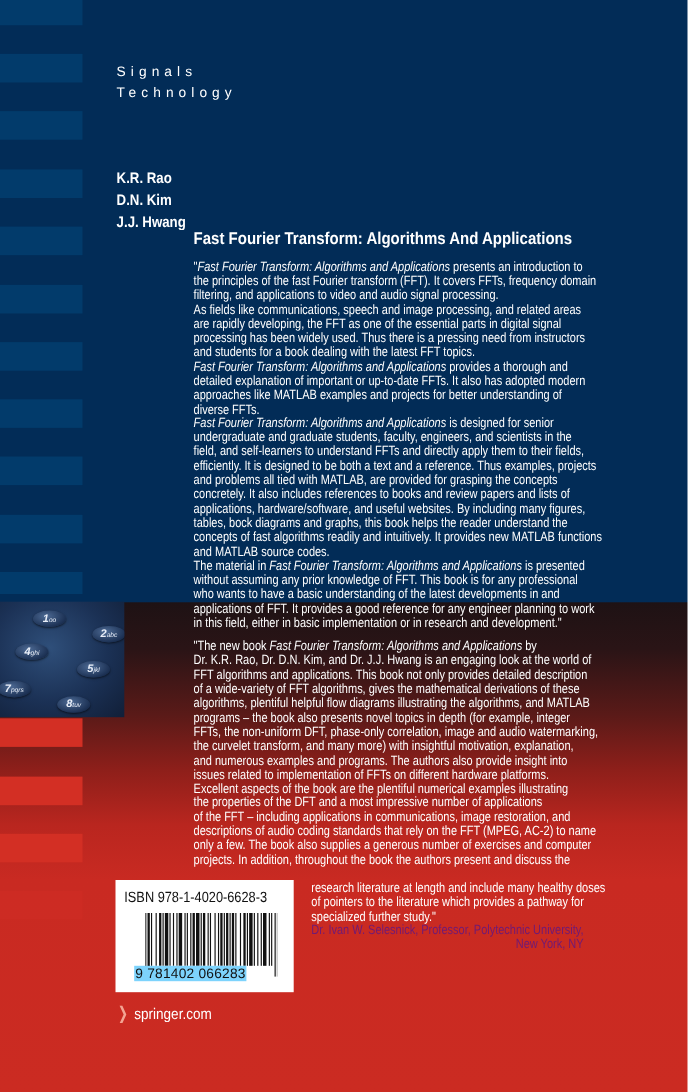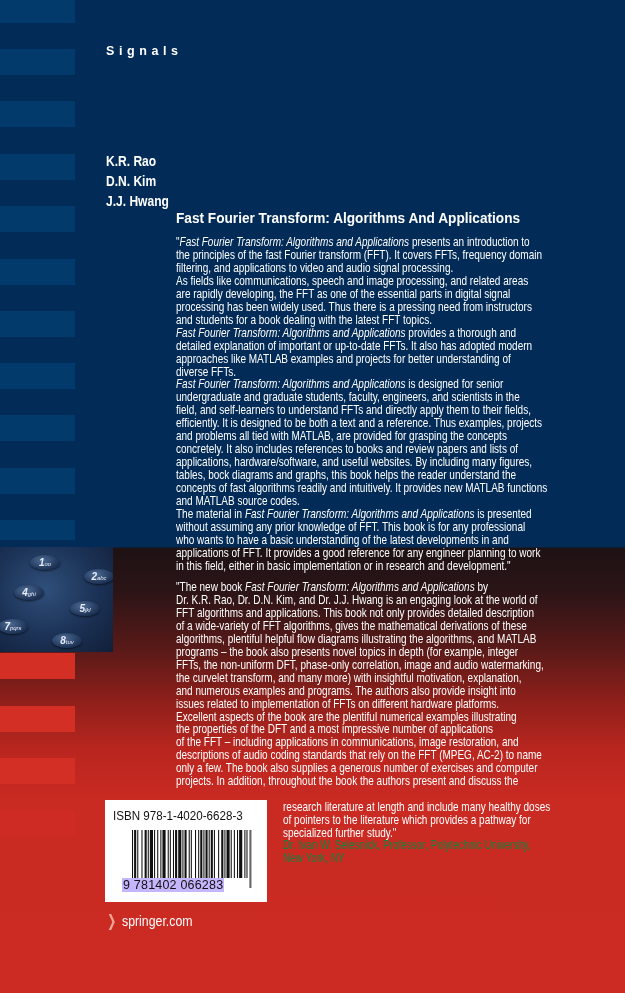--- a/index.html
+++ b/index.html
@@ -22,22 +22,22 @@
   }
   .key {
     position: absolute; width: 30px; height: 15px; border-radius: 50%;
     background: radial-gradient(ellipse at 40% 35%, #4d6a94 0%, #1c3154 70%, #0d1a30 100%);
     color: #e8eef8; font-weight: bold; font-size: 10px; line-height: 15px;
     text-align: center; font-style: italic;
     box-shadow: 0 1px 2px rgba(0,0,0,.6);
   }
   .key small { font-size: 6px; font-weight: normal; }
   .series {
-    position: absolute; left: 106px; top: 42px;
-    color: #ffffff; font-weight: bold; font-size: 12.5px;
+    position: absolute; left: 106px; top: 56px;
+    color: #ffffff; font-weight: normal; font-size: 12.5px;
     letter-spacing: 4.6px; line-height: 19px;
   }
   .series div { white-space: nowrap; }
   .authors {
     position: absolute; left: 106px; top: 151px;
     color: #ffffff; font-weight: bold; font-size: 14px; line-height: 20px;
     transform: scaleX(0.86); transform-origin: left top;
   }
   .book-title {
     position: absolute; left: 176px; top: 209px; white-space: nowrap;
@@ -49,35 +49,35 @@
     font-size: 12.2px; line-height: 12.96px;
   }
   .body-block .ln {
     display: block; white-space: nowrap;
     transform: scaleX(0.82); transform-origin: left top;
   }
   .body-block i { font-style: italic; }
   .desc { top: 236px; }
   .review { top: 581px; }
   .review2 { top: 801px; left: 283px; }
-  .attrib { top: 839px; left: 283px; color: #15803d; }
+  .attrib { top: 839px; left: 283px; color: #701a75; text-align: right; }
   .isbn-box {
     position: absolute; left: 105px; top: 800px; width: 162px; height: 102px;
     background: #ffffff;
   }
   .isbn-text {
     position: absolute; left: 8px; top: 8px; font-size: 13.5px; color: #111;
     white-space: nowrap; transform: scaleX(0.86); transform-origin: left top;
   }
   .barcode {
     position: absolute; left: 27px; top: 30px; width: 120px; height: 58px;
   }
   .barcode-digits {
     position: absolute; left: 17px; top: 78px; font-size: 12.5px; color: #111;
-    background: #c4b5fd; padding: 0 1px; letter-spacing: 0.2px; white-space: nowrap;
+    background: #7dd3fc; padding: 0 1px; letter-spacing: 0.2px; white-space: nowrap;
   }
   .springer {
     position: absolute; left: 105px; top: 911px; color: #ffffff; font-size: 14px;
     display: flex; align-items: center; gap: 4px;
   }
   .springer .chev { color: #f3a493; font-weight: bold; font-size: 16px; transform: scaleX(0.7); }
   .springer .url { transform: scaleX(0.88); transform-origin: left center; }
 </style>
 </head>
 <body>
@@ -107,20 +107,21 @@
 
 <div>
   <div class="stripe red" style="top:653px"></div>
   <div class="stripe red" style="top:706px"></div>
   <div class="stripe red" style="top:758px"></div>
   <div class="stripe red" style="top:810px;opacity:.35"></div>
 </div>
 
 <div class="series">
   <div>Signals</div>
+  <div>Technology</div>
 </div>
 
 <div class="authors">
   <div>K.R. Rao</div>
   <div>D.N. Kim</div>
   <div>J.J. Hwang</div>
 </div>
 
 <div class="book-title">Fast Fourier Transform: Algorithms And Applications</div>
 

